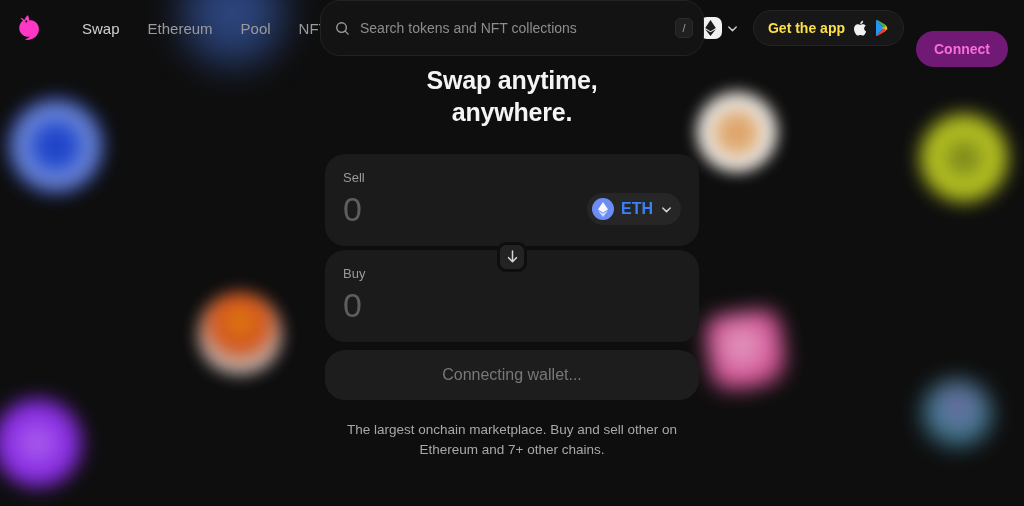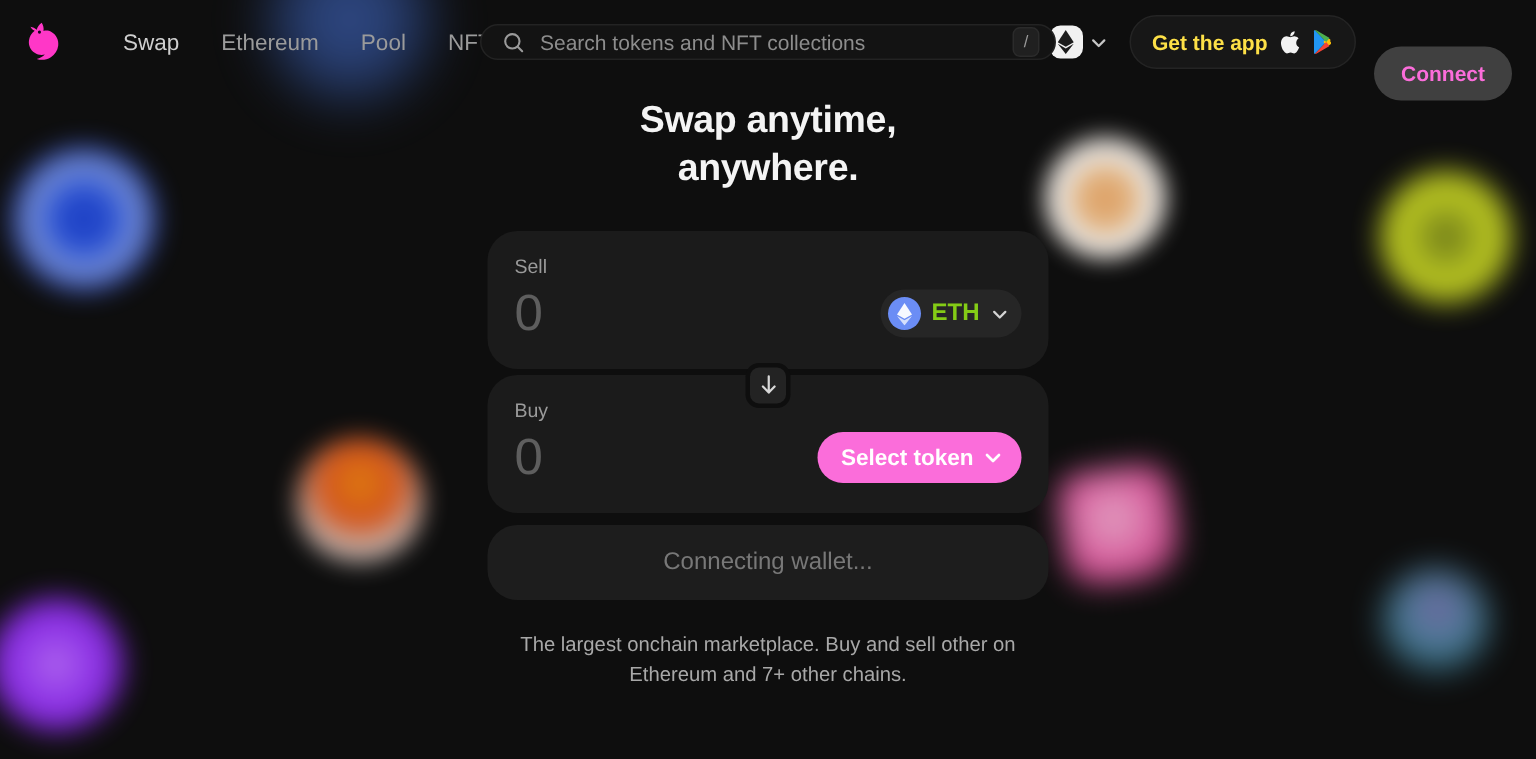--- a/index.html
+++ b/index.html
@@ -81,21 +81,21 @@
     color: #cfcfcf;
   }
 
   .search-wrap {
     position: absolute;
     left: 50%;
     transform: translateX(-50%);
     width: 384px;
   }
   .searchbar {
-    height: 24px;
+    height: 56px;
     border-radius: 20px;
     background: #131313;
     border: 1px solid #232323;
     display: flex;
     align-items: center;
     padding: 0 10px 0 14px;
     gap: 10px;
     cursor: text;
   }
   .search-input {
@@ -162,21 +162,21 @@
     color: #fde047;
     white-space: nowrap;
   }
 
   .connect-btn {
     height: 36px;
     display: flex;
     align-items: center;
     padding: 0 18px;
     border-radius: 18px;
-    background: #404040;
+    background: #701a75;
     color: #fb6dda;
     font-size: 14px;
     font-weight: 600;
     cursor: pointer;
     white-space: nowrap;
     border: none;
     font-family: "Liberation Sans", sans-serif;
     margin-top: 42px;
   }
 
@@ -250,21 +250,21 @@
     gap: 7px;
     height: 32px;
     padding: 0 8px 0 5px;
     border-radius: 16px;
     background: #262626;
     cursor: pointer;
   }
   .token-symbol {
     font-size: 16px;
     font-weight: 600;
-    color: #84cc16;
+    color: #3b82f6;
   }
   .eth-icon {
     width: 22px;
     height: 22px;
     border-radius: 50%;
     background: #6b8df5;
     display: flex;
     align-items: center;
     justify-content: center;
     flex: 0 0 auto;
@@ -476,28 +476,20 @@
       <div class="swap-arrow">
         <svg width="13" height="14" viewBox="0 0 14 15" aria-hidden="true">
           <path d="M7 1v11.2M2.8 8.2L7 12.6l4.2-4.4" fill="none" stroke="#d8d8d8" stroke-width="1.6" stroke-linecap="round" stroke-linejoin="round"></path>
         </svg>
       </div>
 
       <div class="panel panel-buy">
         <div class="panel-label">Buy</div>
         <div class="panel-row">
           <input class="amount" type="text" placeholder="0" style="">
-          <button class="select-token-btn">
-            <span class="select-token-label">Select token</span>
-            <span style="display:flex;">
-              <svg width="14" height="14" viewBox="0 0 14 14" aria-hidden="true">
-                <path d="M3 5.3l4 4 4-4" fill="none" stroke="#ffffff" stroke-width="1.8" stroke-linecap="round" stroke-linejoin="round"></path>
-              </svg>
-            </span>
-          </button>
         </div>
       </div>
 
       <button class="action-btn">Connecting wallet...</button>
     </div>
 
     <p class="tagline">
       <span>The largest onchain marketplace. Buy and sell other on</span>
       <span>Ethereum and 7+ other chains.</span>
     </p>

